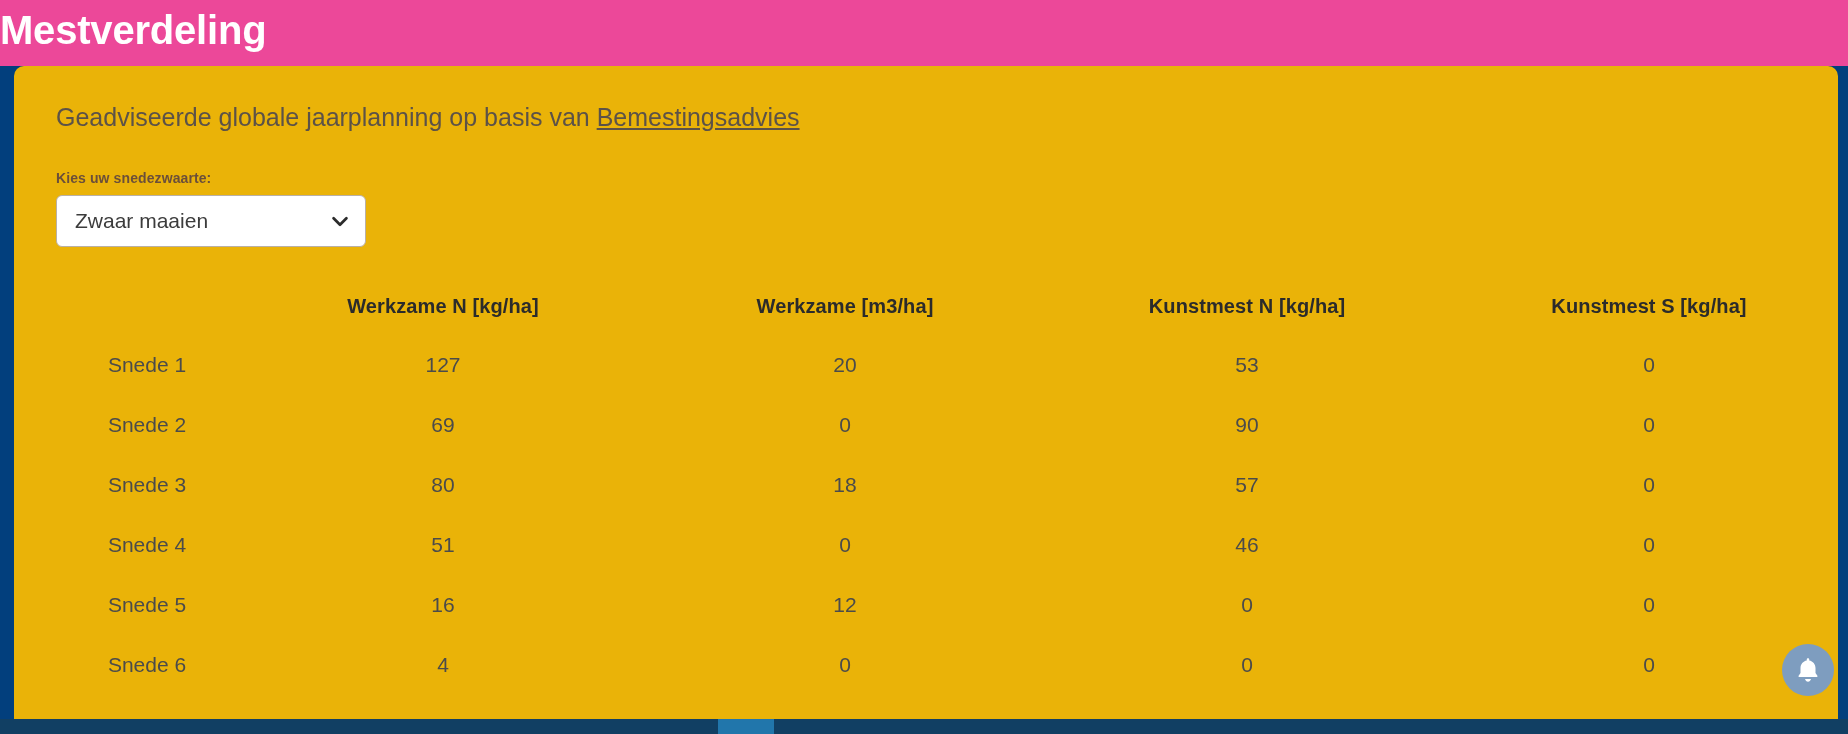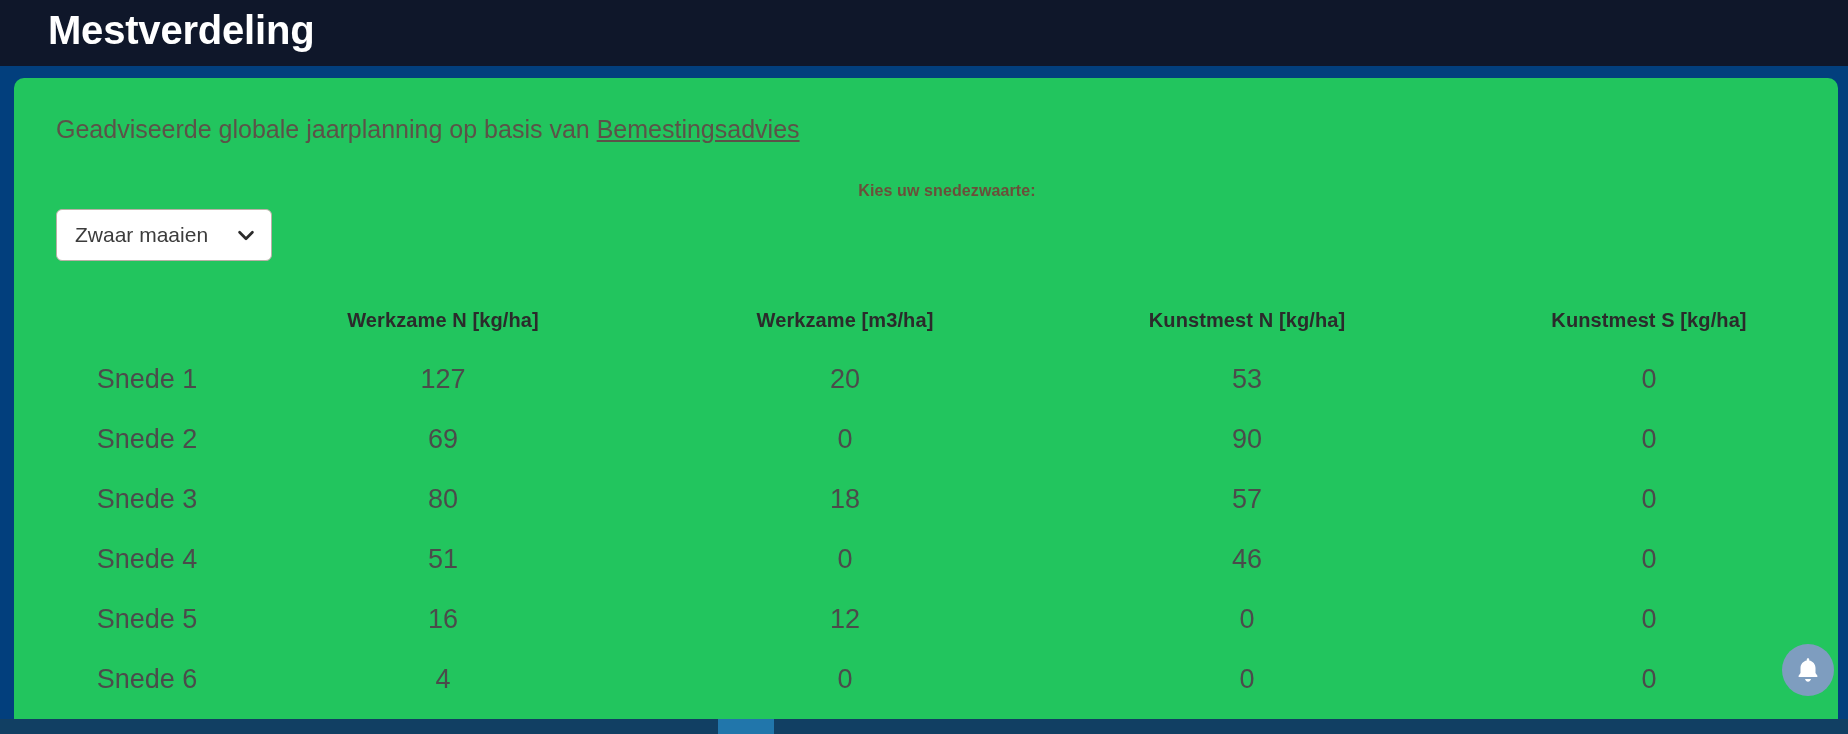--- a/index.html
+++ b/index.html
@@ -15,48 +15,46 @@
     position: relative;
   }
 
   
   #app-header {
     position: absolute;
     left: 0;
     top: 0;
     width: 1848px;
     height: 66px;
-    background: #0f172a;
+    background: #ec4899;
     box-sizing: border-box;
-    padding-left: 48px;
     display: flex;
     align-items: center;
   }
   #app-title {
     color: #ffffff;
     font-size: 40px;
     font-weight: bold;
     letter-spacing: -0.2px;
     line-height: 1;
     margin: 0;
     padding-bottom: 6px;
   }
 
   
   #card {
     position: absolute;
     left: 14px;
     top: 66px;
     width: 1824px;
     height: 653px;
-    background: #22c55e;
+    background: #eab308;
     border-radius: 10px 10px 0 0;
     box-sizing: border-box;
     overflow: hidden;
-    margin-top: 12px;
   }
 
   #card-inner {
     padding: 36px 0 0 38px;
   }
 
   
   #subtitle {
     font-size: 25px;
     color: #5c5248;
@@ -70,31 +68,30 @@
     cursor: pointer;
   }
 
   
   #select-block {
     margin-top: 38px;
     margin-left: 4px;
   }
   #select-label {
     display: block;
-    font-size: 16px;
+    font-size: 14px;
     font-weight: bold;
     color: #6b4f3a;
     margin-bottom: 9px;
     letter-spacing: 0.1px;
-    text-align: center;
   }
   #snedezwaarte-select {
     position: relative;
     box-sizing: border-box;
-    width: 216px;
+    width: 310px;
     height: 52px;
     border: 1.5px solid #b9b0a6;
     border-radius: 6px;
     background: #ffffff;
     display: flex;
     align-items: center;
     padding: 0 14px 0 18px;
     cursor: pointer;
   }
   #select-value {
@@ -128,21 +125,21 @@
 
   #plan-table thead th {
     height: 58px;
     font-size: 20px;
     font-weight: bold;
     color: #2b2b2b;
     letter-spacing: 0.1px;
   }
   #plan-table tbody td {
     height: 60px;
-    font-size: 27px;
+    font-size: 21px;
     font-weight: normal;
     color: #4b4b4b;
   }
   #plan-table tbody td.row-label {
     color: #4b4b4b;
   }
   #plan-table th.th-label { }
 
   
   #notification-bell {

